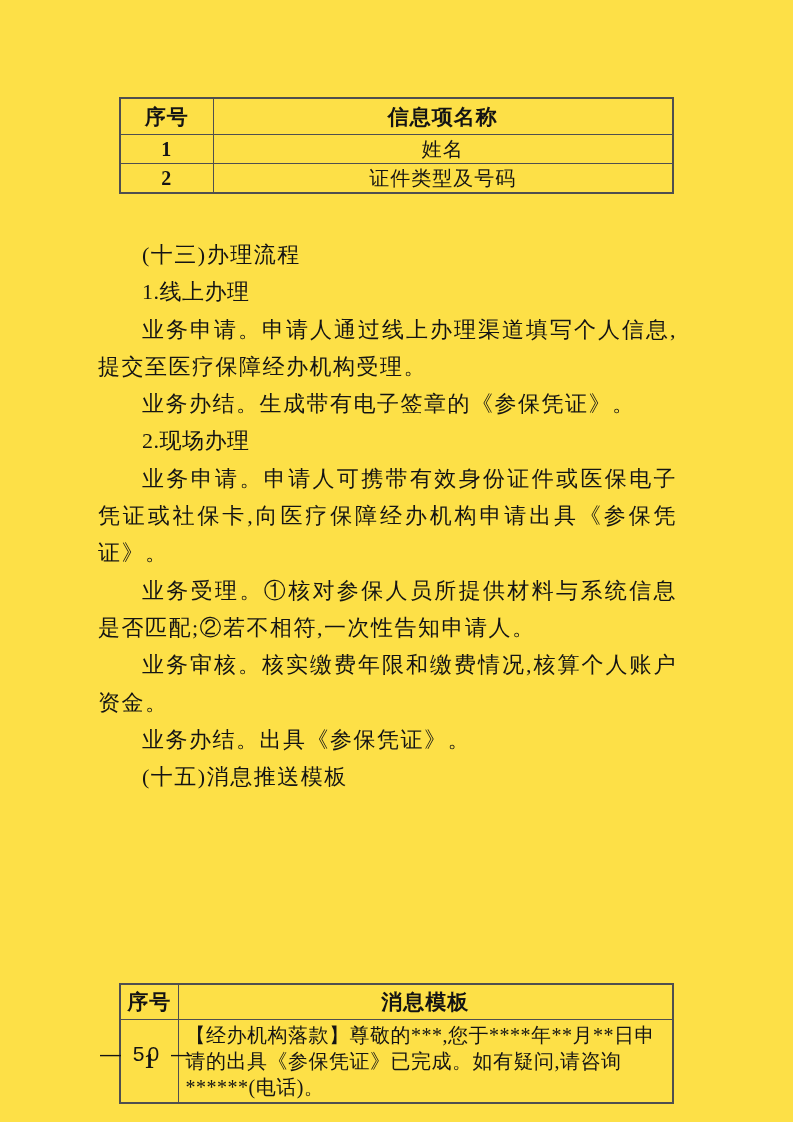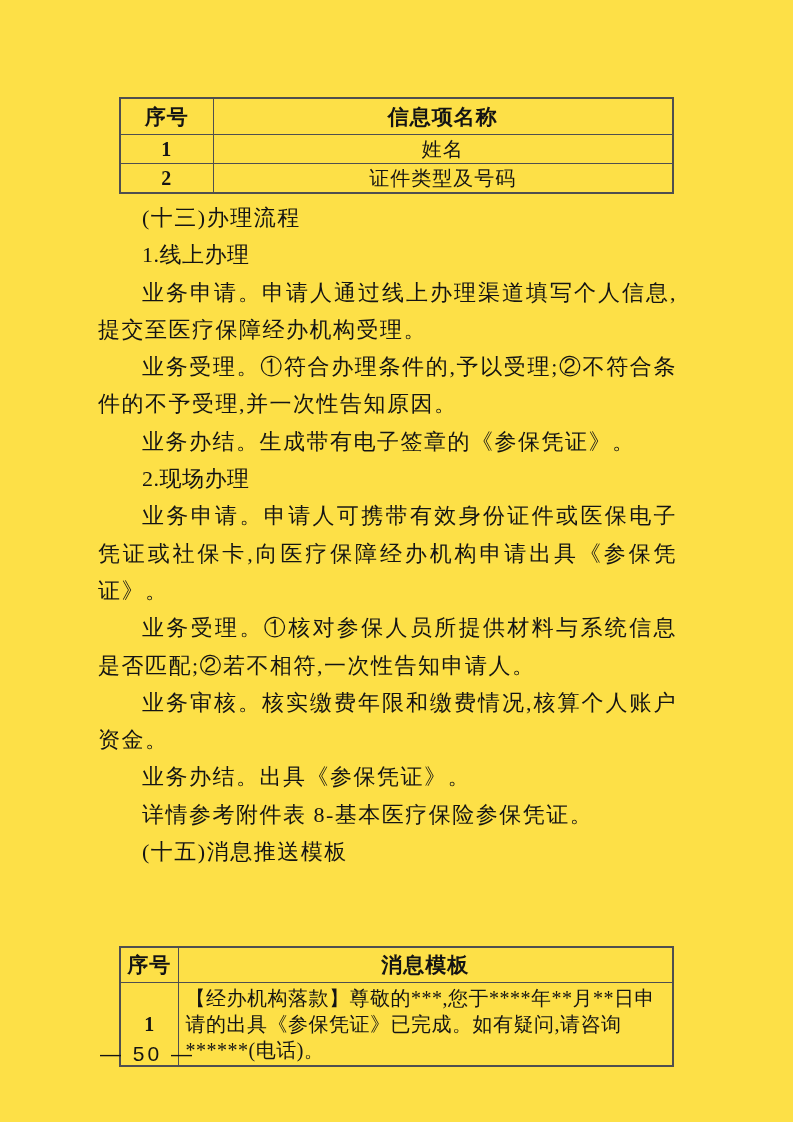--- a/index.html
+++ b/index.html
@@ -51,20 +51,21 @@
     font-size: 20px;
     line-height: 26px;
     padding: 2px 6px 2px 7px;
     letter-spacing: 0.5px;
   }
   
   .text-block {
     height: 747px;
     overflow: hidden;
     padding-top: 5px;
+    margin-top: 37px;
   }
   .para {
     margin: 0;
     font-size: 22px;
     line-height: 37.3px;
     text-align: justify;
     text-indent: 2em;
     letter-spacing: 1.5px;
   }
   .h-section {       
@@ -111,28 +112,26 @@
           <td class="no">2</td>
           <td>证件类型及号码</td>
         </tr>
       </tbody>
     </table>
 
     <div class="text-block">
       <p class="para h-section">(十三)办理流程</p>
       <p class="para h-bold">1.线上办理</p>
       <p class="para">业务申请。申请人通过线上办理渠道填写个人信息,提交至医疗保障经办机构受理。</p>
-      <p class="para">业务受理。①符合办理条件的,予以受理;②不符合条件的不予受理,并一次性告知原因。</p>
       <p class="para">业务办结。生成带有电子签章的《参保凭证》。</p>
       <p class="para h-bold">2.现场办理</p>
       <p class="para">业务申请。申请人可携带有效身份证件或医保电子凭证或社保卡,向医疗保障经办机构申请出具《参保凭证》。</p>
       <p class="para">业务受理。①核对参保人员所提供材料与系统信息是否匹配;②若不相符,一次性告知申请人。</p>
       <p class="para">业务审核。核实缴费年限和缴费情况,核算个人账户资金。</p>
       <p class="para">业务办结。出具《参保凭证》。</p>
-      <p class="para">详情参考附件表 8-基本医疗保险参保凭证。</p>
       <p class="para h-section">(十五)消息推送模板</p>
     </div>
 
     <table class="tbl tbl2">
       <colgroup>
           <col class="c-no">
           <col>
         </colgroup>
       <thead>
         <tr>

